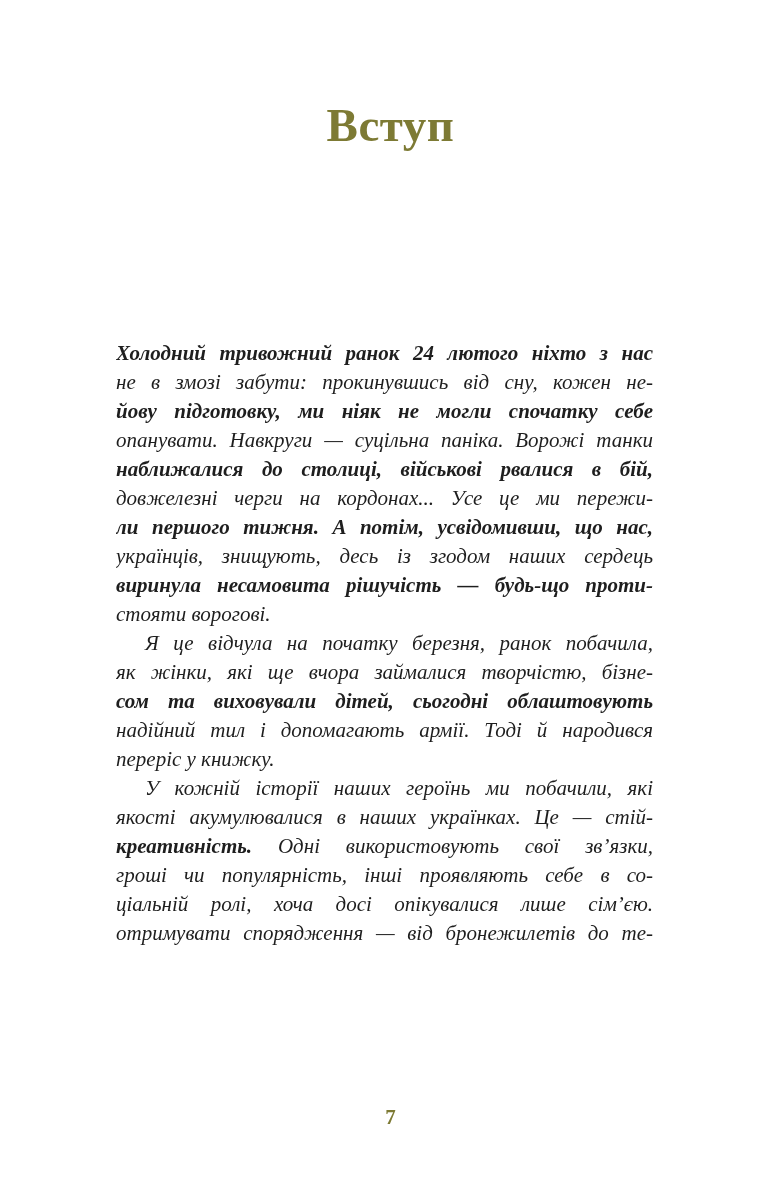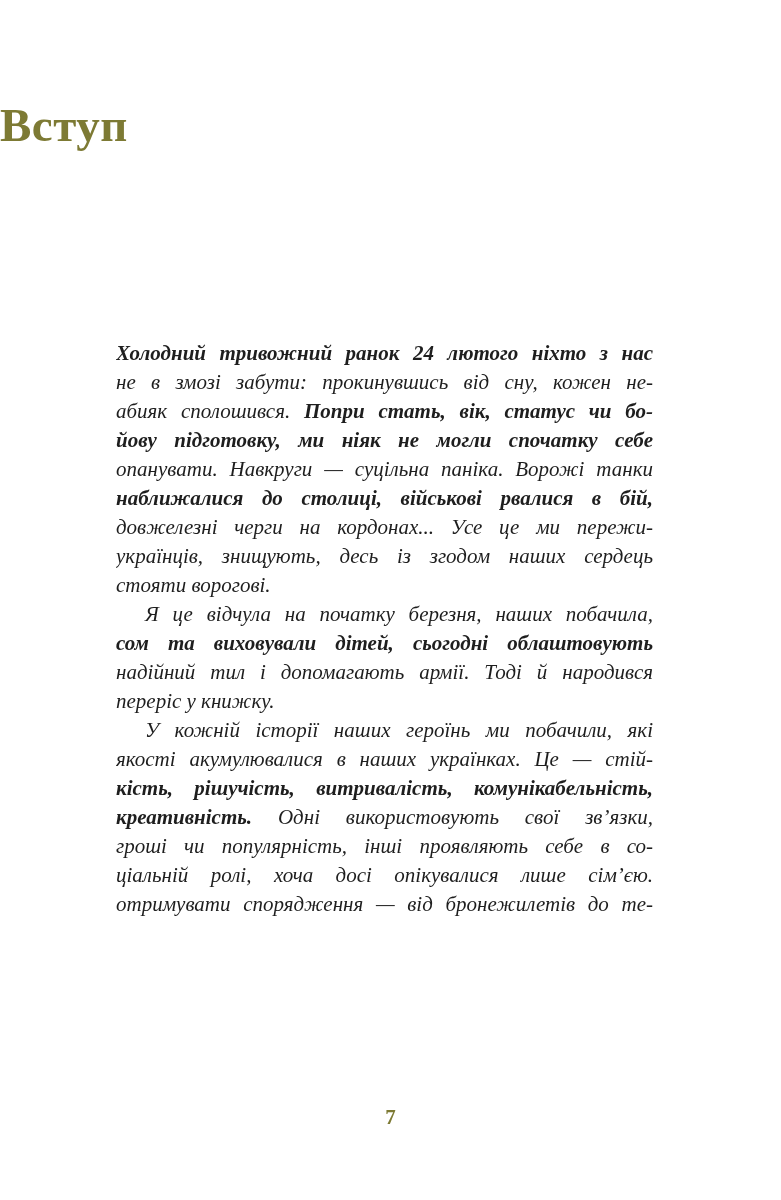--- a/index.html
+++ b/index.html
@@ -14,21 +14,21 @@
     background: #ffffff;
     font-family: "Liberation Serif", "DejaVu Serif", serif;
     color: #1e1e1e;
     overflow: hidden;
   }
   .chapter-title {
     position: absolute;
     top: 96px;
     left: 0;
     width: 781px;
-    text-align: left;
+    text-align: center;
     font-size: 47px;
     line-height: 58px;
     font-weight: bold;
     color: #7d7a34;
     letter-spacing: 0.5px;
   }
   .body-text {
     position: absolute;
     top: 339px;
     left: 116px;
@@ -65,38 +65,39 @@
 </head>
 <body>
 
 <div class="page">
   <div class="chapter-title">Вступ</div>
 
   <div class="body-text">
       <div class="paragraph">
         <div class="line"><b>Холодний тривожний ранок 24 лютого ніхто з нас</b></div>
         <div class="line"><span>не в змозі забути: прокинувшись від сну, кожен не-</span></div>
-        <div class="line"><span>абияк сполошився. </span><b>Попри стать, вік, статус чи бо-</b></div>
         <div class="line"><b>йову підготовку, ми ніяк не могли спочатку себе</b></div>
         <div class="line"><span>опанувати. Навкруги — суцільна паніка. Ворожі танки</span></div>
         <div class="line"><b>наближалися до столиці, військові рвалися в бій,</b></div>
         <div class="line"><span>довжелезні черги на кордонах... Усе це ми пережи-</span></div>
+        <div class="line"><b>ли першого тижня. А потім, усвідомивши, що нас,</b></div>
         <div class="line"><span>українців, знищують, десь із згодом наших сердець</span></div>
+        <div class="line"><b>виринула несамовита рішучість — будь-що проти-</b></div>
         <div class="line last"><span>стояти ворогові.</span></div>
       </div>
       <div class="paragraph">
-        <div class="line indent"><span>Я це відчула на початку березня, наших побачила,</span></div>
+        <div class="line indent"><span>Я це відчула на початку березня, ранок побачила,</span></div>
+        <div class="line"><span>як жінки, які ще вчора займалися творчістю, бізне-</span></div>
         <div class="line"><b>сом та виховували дітей, сьогодні облаштовують</b></div>
         <div class="line"><span>надійний тил і допомагають армії. Тоді й народився</span></div>
         <div class="line last"><span>переріс у книжку.</span></div>
       </div>
       <div class="paragraph">
         <div class="line indent"><span>У кожній історії наших героїнь ми побачили, які</span></div>
         <div class="line"><span>якості акумулювалися в наших українках. Це — стій-</span></div>
-        <div class="line"><b>кість, рішучість, витривалість, комунікабельність,</b></div>
         <div class="line"><b>креативність.</b><span> Одні використовують свої зв’язки,</span></div>
         <div class="line"><span>гроші чи популярність, інші проявляють себе в со-</span></div>
         <div class="line"><span>ціальній ролі, хоча досі опікувалися лише сім’єю.</span></div>
         <div class="line"><span>отримувати спорядження — від бронежилетів до те-</span></div>
       </div>
     </div>
 
   <div class="page-number">7</div>
 </div>
 

